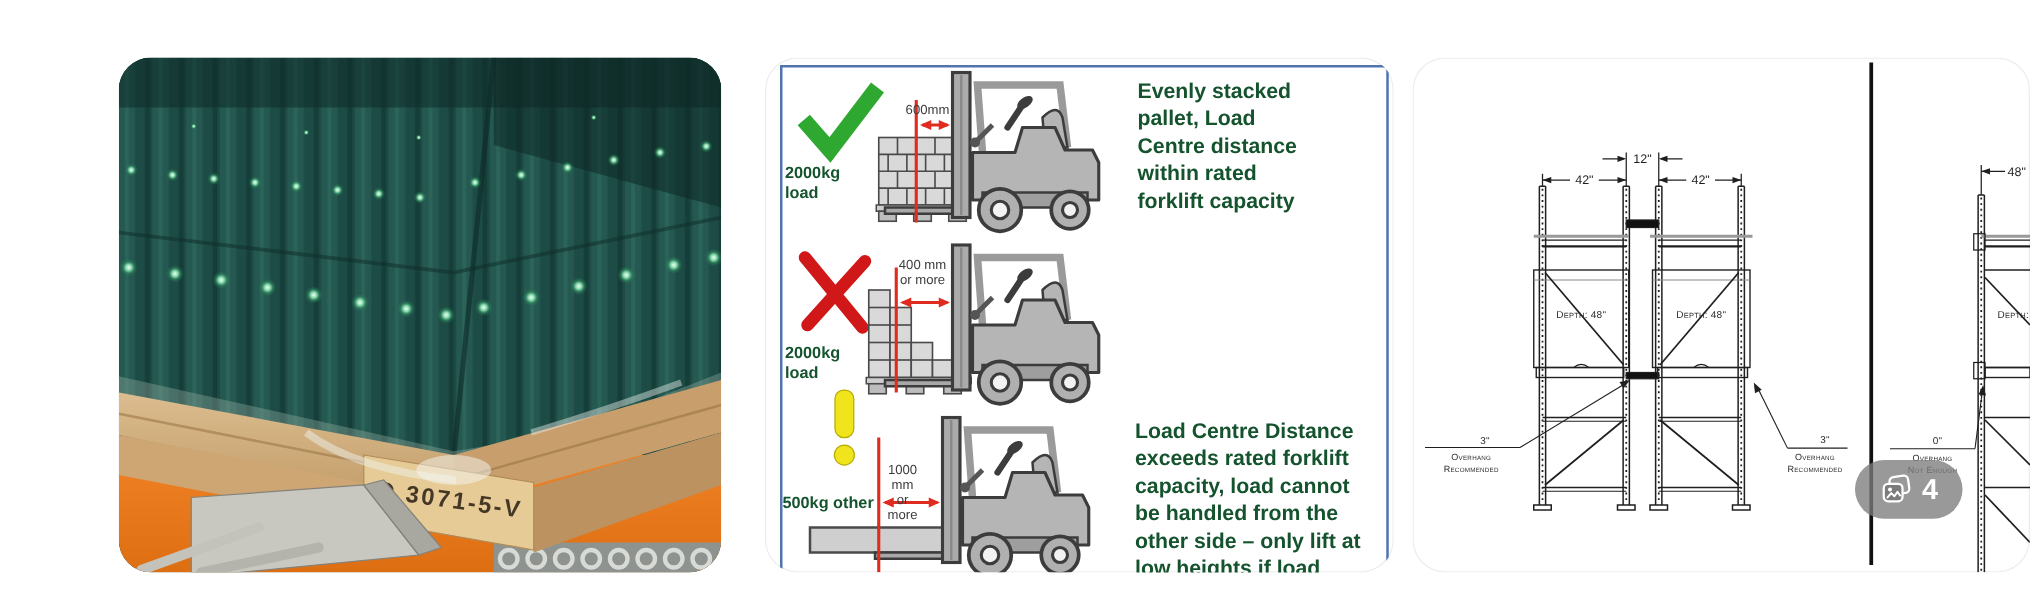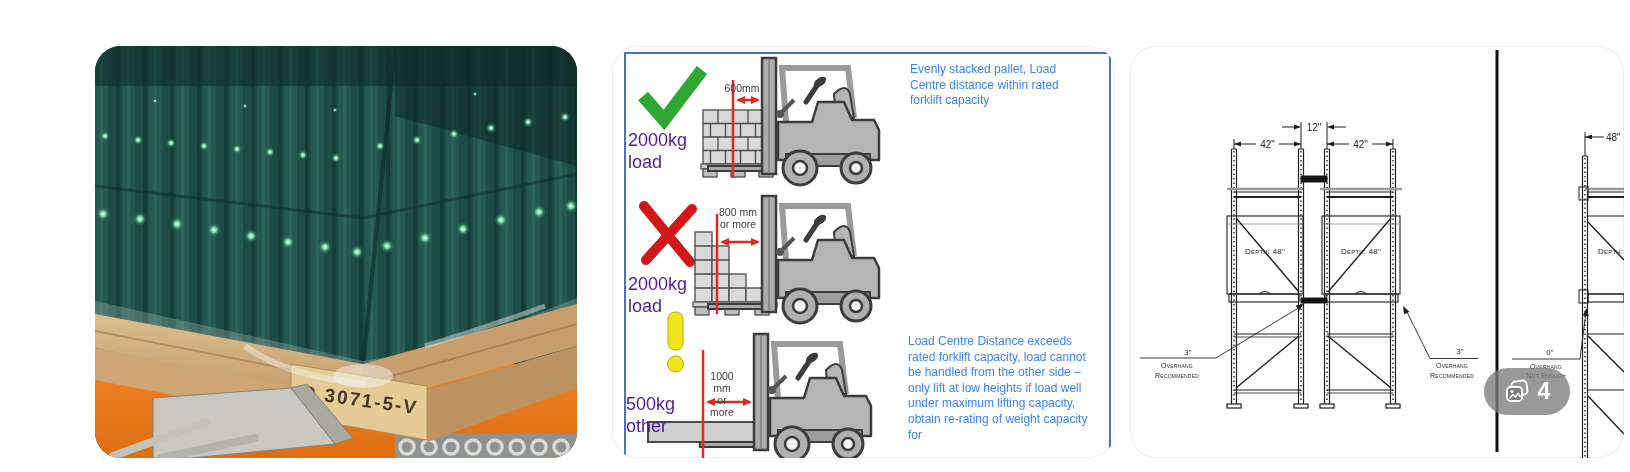--- a/index.html
+++ b/index.html
@@ -5,23 +5,23 @@
   html,body{margin:0;padding:0;background:#fff;}
   body{width:1630px;height:472px;position:relative;font-family:"Liberation Sans",sans-serif;overflow:hidden;}
   .stage{position:absolute;inset:0;background:#fff;}
   .card{position:absolute;top:30px;height:412px;border-radius:26px;overflow:hidden;background:#fff;}
   .c1{left:55px;width:482px;}
   .c2{left:572px;width:503px;box-shadow:inset 0 0 0 1px #ededed;}
   .c3{left:1090px;width:494px;box-shadow:inset 0 0 0 1px #ededed;}
   .absvg{position:absolute;left:0;top:0;}
   
   .bluebox{position:absolute;left:12px;top:6px;right:4px;bottom:-6px;border:2px solid #4f74ae;}
-  .load{position:absolute;font-weight:normal;font-size:18px;line-height:1.22;color:#4c1d95;}
+  .load{position:absolute;font-weight:bold;font-size:13px;line-height:1.22;color:#14532d;}
   .dist{position:absolute;font-weight:normal;font-size:10.5px;line-height:1.15;color:#3d3d3d;text-align:center;}
-  .desc{position:absolute;font-weight:normal;font-size:12px;line-height:1.3;color:#3b82f6;}
+  .desc{position:absolute;font-weight:bold;font-size:17px;line-height:1.3;color:#14532d;}
   .d1{left:298px;top:16px;width:152px;}
   .d2{left:298px;top:158px;width:160px;}
   .d3{left:296px;top:288px;width:182px;}
   
   .cad{font-variant:small-caps;letter-spacing:.2px;fill:#2b2b2b;}
   .dimtxt{fill:#1f1f1f;}
   
   .badge{position:absolute;left:1484px;top:368px;width:86px;height:47px;border-radius:24px;
          background:rgba(124,124,124,.78);display:flex;align-items:center;justify-content:center;
          gap:8px;color:#fff;}
@@ -242,21 +242,21 @@
     <div class="dist" style="left:108px;top:36px;width:44px;">
       <span>600mm</span>
     </div>
     <div class="desc d1">Evenly stacked pallet, Load Centre distance within rated forklift capacity</div>
 
     <div class="load" style="left:16px;top:228px;width:72px;">
       <span>2000kg</span><br>
       <span>load</span>
     </div>
     <div class="dist" style="left:100px;top:160px;width:52px;">
-      <span>800 mm</span><br>
+      <span>400 mm</span><br>
       <span>or more</span>
     </div>
 
     <div class="load" style="left:14px;top:348px;width:80px;">
       <span>500kg other</span>
     </div>
     <div class="dist" style="left:94px;top:324px;width:32px;">
       <span>1000 mm</span><br>
       <span>or more</span>
     </div>

